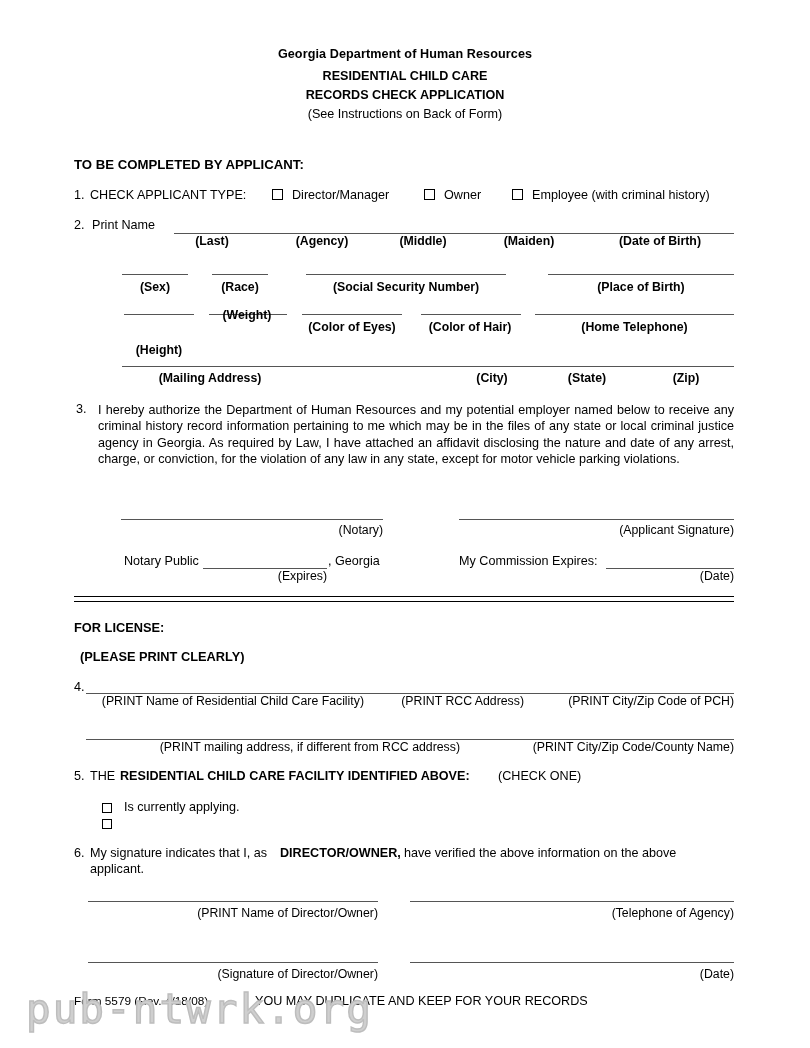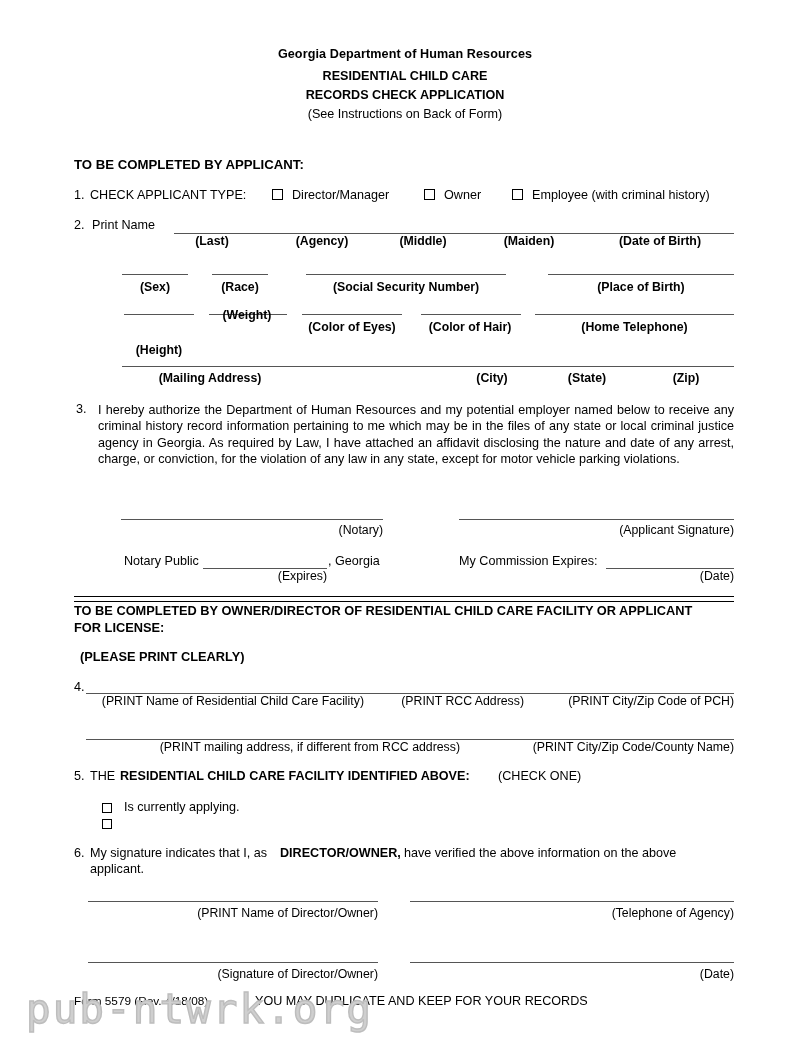--- a/index.html
+++ b/index.html
@@ -197,21 +197,20 @@
   <div class="line" style="left:203px;top:568px;width:124px;"></div>
   <div class="t" style="left:328px;top:554px;">, Georgia</div>
   <div class="capn" style="left:203px;top:569px;width:124px;">(Expires)</div>
 
   <div class="t" style="left:459px;top:554px;">My Commission Expires:</div>
   <div class="line" style="left:606px;top:568px;width:128px;"></div>
   <div class="capn" style="left:606px;top:569px;width:128px;">(Date)</div>
 
   <div class="dblrule" style="left:74px;top:596px;width:660px;"></div>
 
-  <div class="blk" style="left:74px;top:603px;width:664px;">TO BE COMPLETED BY OWNER/DIRECTOR OF RESIDENTIAL CHILD CARE FACILITY OR APPLICANT</div>
   <div class="blk" style="left:74px;top:620px;">FOR LICENSE:</div>
 
   <div class="blk" style="left:80px;top:649px;">(PLEASE PRINT CLEARLY)</div>
 
   <div class="t" style="left:74px;top:680px;">4.</div>
   <div class="line" style="left:86px;top:693px;width:648px;"></div>
 
   <div class="capn" style="left:76px;top:694px;width:288px;">(PRINT Name of Residential Child Care Facility)</div>
   <div class="capn" style="left:388px;top:694px;width:136px;">(PRINT RCC Address)</div>
   <div class="capn" style="left:554px;top:694px;width:180px;">(PRINT City/Zip Code of PCH)</div>

